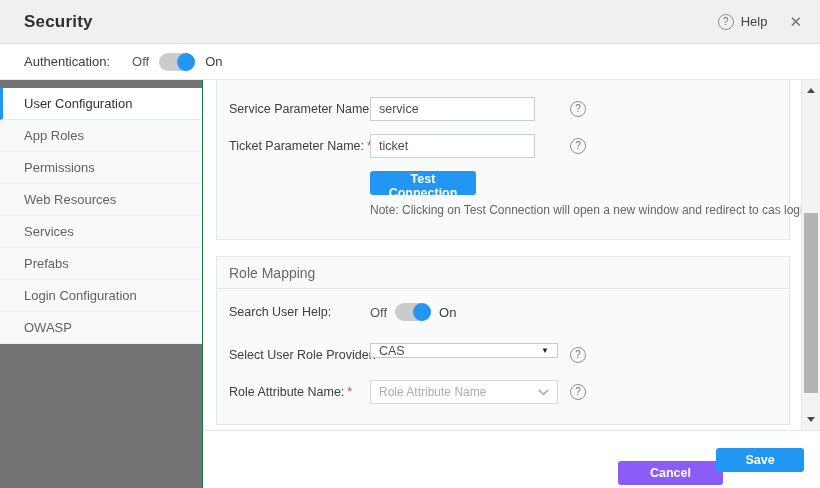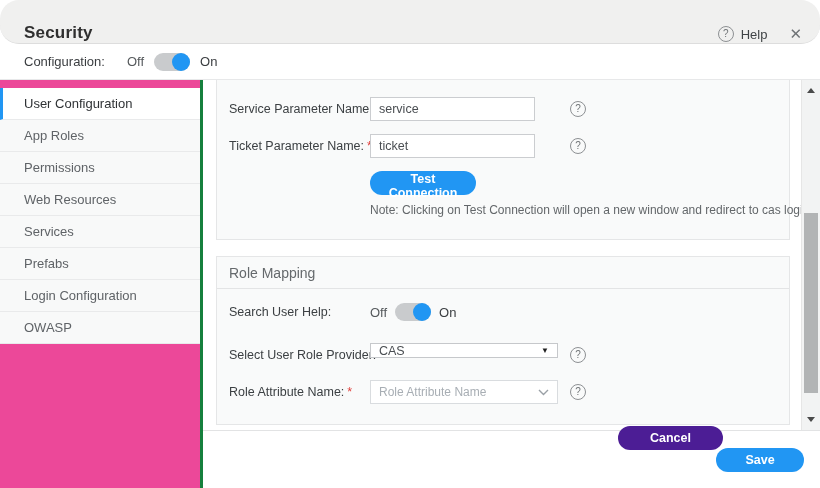--- a/index.html
+++ b/index.html
@@ -1,22 +1,22 @@
 <!DOCTYPE html>
 <html><head>
 <meta charset="utf-8">
 <style>
   html,body{margin:0;padding:0;background:#e9e9e9;}
   .screen{position:relative;width:820px;height:488px;background:#fff;overflow:hidden;
           font-family:"Liberation Sans",sans-serif;font-size:13px;color:#333;}
 
   
   .topbar{position:absolute;left:0;top:0;width:820px;height:44px;background:#f0f0ef;
-          border-bottom:1px solid #dddddd;display:flex;align-items:flex-end;box-sizing:border-box;
-          padding:0 18px 0 24px;border-radius:19px;}
+          border-bottom:1px solid #dddddd;display:flex;align-items:center;box-sizing:border-box;
+          padding:0 18px 0 24px;}
   .title{font-size:17px;font-weight:700;color:#2f2f2f;letter-spacing:.2px;}
   .topbar-right{margin-left:auto;display:flex;align-items:center;}
   .qicon{display:inline-flex;align-items:center;justify-content:center;width:16px;height:16px;
          border:1px solid #8d9093;border-radius:50%;font-size:10px;line-height:1;color:#6f7376;
          box-sizing:border-box;background:transparent;}
   .help-label{margin:0 22px 0 7px;color:#3f4346;cursor:pointer;}
   .close{font-size:15px;color:#6f7376;cursor:pointer;}
 
   
   .authbar{position:absolute;left:0;top:44px;width:820px;height:36px;background:#fff;
@@ -24,41 +24,41 @@
            padding-left:24px;}
   .auth-label{color:#3a3d40;}
   .tgl-off{color:#55595c;margin-left:22px;}
   .tgl-on{color:#3a3d40;}
   .toggle{position:relative;width:36px;height:18px;border-radius:9px;background:#c9cbcd;
           margin:0 10px;cursor:pointer;flex:0 0 auto;}
   .toggle .knob{position:absolute;right:0;top:0;width:18px;height:18px;border-radius:50%;
                 background:#2196f3;}
 
   
-  .sidebar{position:absolute;left:0;top:80px;width:203px;height:408px;background:#ec4899;
-           border-right:3px solid #15803d;box-sizing:border-box;padding-top:8px;}
+  .sidebar{position:absolute;left:0;top:80px;width:203px;height:408px;background:#737373;
+           border-right:1px solid #15803d;box-sizing:border-box;padding-top:8px;}
   .side-item{height:31px;line-height:31px;border-bottom:1px solid #e9eaeb;padding-left:24px;
              color:#5f6367;background:#f8f9f9;cursor:pointer;}
   .side-item.active{background:#ffffff;border-left:3px solid #2196f3;padding-left:21px;
                     color:#2f3235;}
 
   
   .panel{position:absolute;left:216px;width:574px;background:#f9fafa;border:1px solid #e5e6e7;
          box-sizing:border-box;}
   #panel-cas{top:80px;height:160px;border-top:none;}
   #panel-role{top:256px;height:169px;}
   .frow{position:absolute;left:0;right:0;height:24px;}
   .flabel{position:absolute;left:12px;top:0;line-height:24px;color:#3c4043;font-size:12.5px;
           white-space:nowrap;}
   .req{color:#e0413d;margin-left:3px;}
   .tinput{position:absolute;left:153px;top:0;width:165px;height:24px;box-sizing:border-box;
           border:1px solid #cbcdd0;background:#fff;padding:4px 8px;
           font:12.5px "Liberation Sans",sans-serif;color:#4a4e52;outline:none;}
   .helpq{position:absolute;left:353px;top:4px;cursor:pointer;}
-  .btn{border:none;border-radius:12px;color:#fff;font:700 12.5px "Liberation Sans",sans-serif;
+  .btn{border:none;border-radius:3px;color:#fff;font:700 12.5px "Liberation Sans",sans-serif;
        cursor:pointer;}
   .btn-test{position:absolute;left:153px;top:91px;width:106px;height:24px;background:#2196f3;}
   .note{position:absolute;left:153px;top:123px;font-size:12px;color:#63676a;white-space:nowrap;}
 
   .rm-head{position:absolute;left:0;top:0;width:100%;height:32px;line-height:33px;
            border-bottom:1px solid #e3e4e5;box-sizing:border-box;}
   .rm-head span{margin-left:12px;font-size:14px;color:#65696c;}
   #row-service{top:17px;} #row-ticket{top:54px;}
   #row-search{top:43px;} #row-provider{top:86px;} #row-attr{top:123px;}
   .tglgroup{position:absolute;left:153px;top:0;height:24px;display:flex;align-items:center;}
@@ -80,39 +80,39 @@
            border-left:1px solid #e6e6e6;box-sizing:border-box;}
   .arrow-up{position:absolute;left:5px;top:8px;width:0;height:0;border-left:4px solid transparent;
             border-right:4px solid transparent;border-bottom:5px solid #4a4a4a;cursor:pointer;}
   .arrow-down{position:absolute;left:5px;bottom:8px;width:0;height:0;border-left:4px solid transparent;
               border-right:4px solid transparent;border-top:5px solid #4a4a4a;cursor:pointer;}
   .vthumb{position:absolute;left:2px;top:133px;width:14px;height:180px;background:#b2b4b5;
           cursor:grab;}
 
   
   .footer-line{position:absolute;left:203px;top:430px;width:617px;height:1px;background:#e2e3e4;}
-  .btn-cancel{position:absolute;left:618px;top:426px;width:105px;height:24px;background:#4c1d95;}
+  .btn-cancel{position:absolute;left:618px;top:461px;width:105px;height:24px;background:#8b5cf6;}
   .btn-save{position:absolute;left:716px;top:448px;width:88px;height:24px;background:#2196f3;}
 </style>
 </head>
 <body>
 
 <div class="screen">
 
   <div class="topbar">
     <span class="title">Security</span>
     <span class="topbar-right">
       <span class="qicon">?</span>
       <span class="help-label">Help</span>
       <span class="close">✕</span>
     </span>
   </div>
 
   <div class="authbar">
-    <span class="auth-label">Configuration:</span>
+    <span class="auth-label">Authentication:</span>
     <span class="tgl-off">Off</span>
     <span class="toggle">
       <span class="knob"></span>
     </span>
     <span class="tgl-on">On</span>
   </div>
 
   <div class="sidebar">
     <div class="side-item active">User Configuration</div>
     <div class="side-item">App Roles</div>

